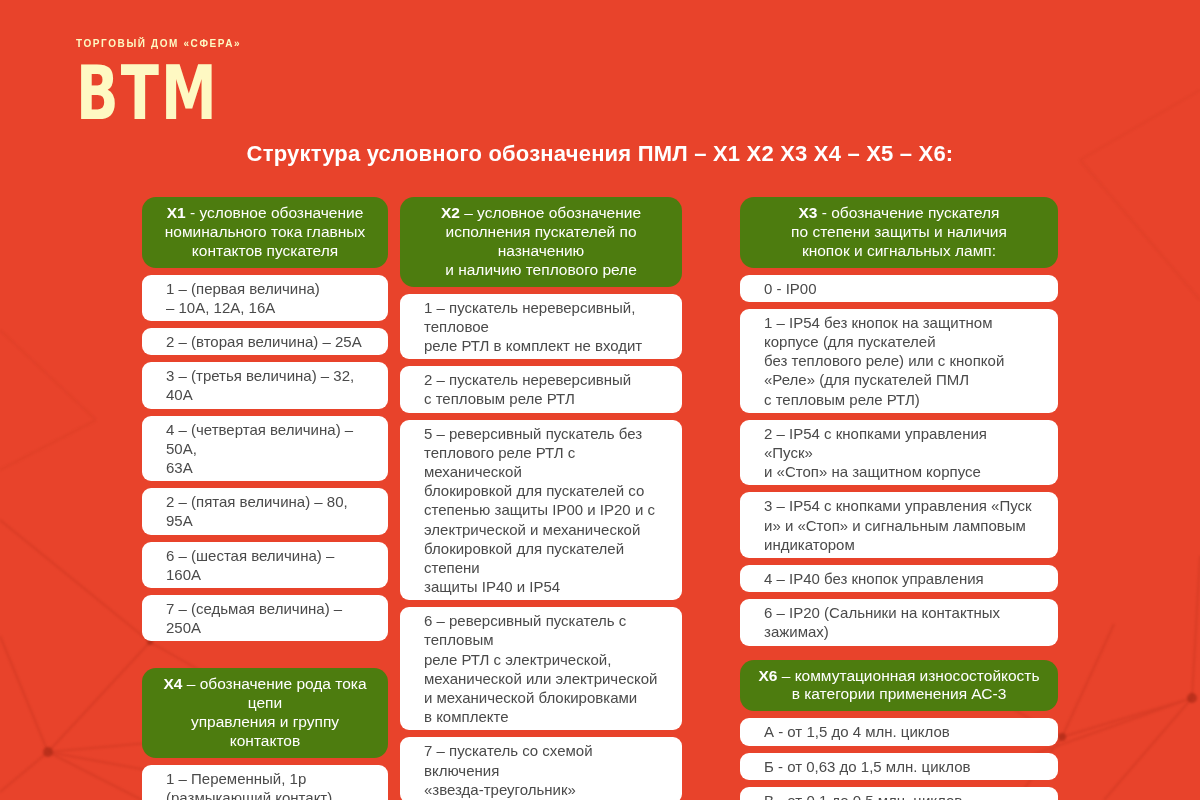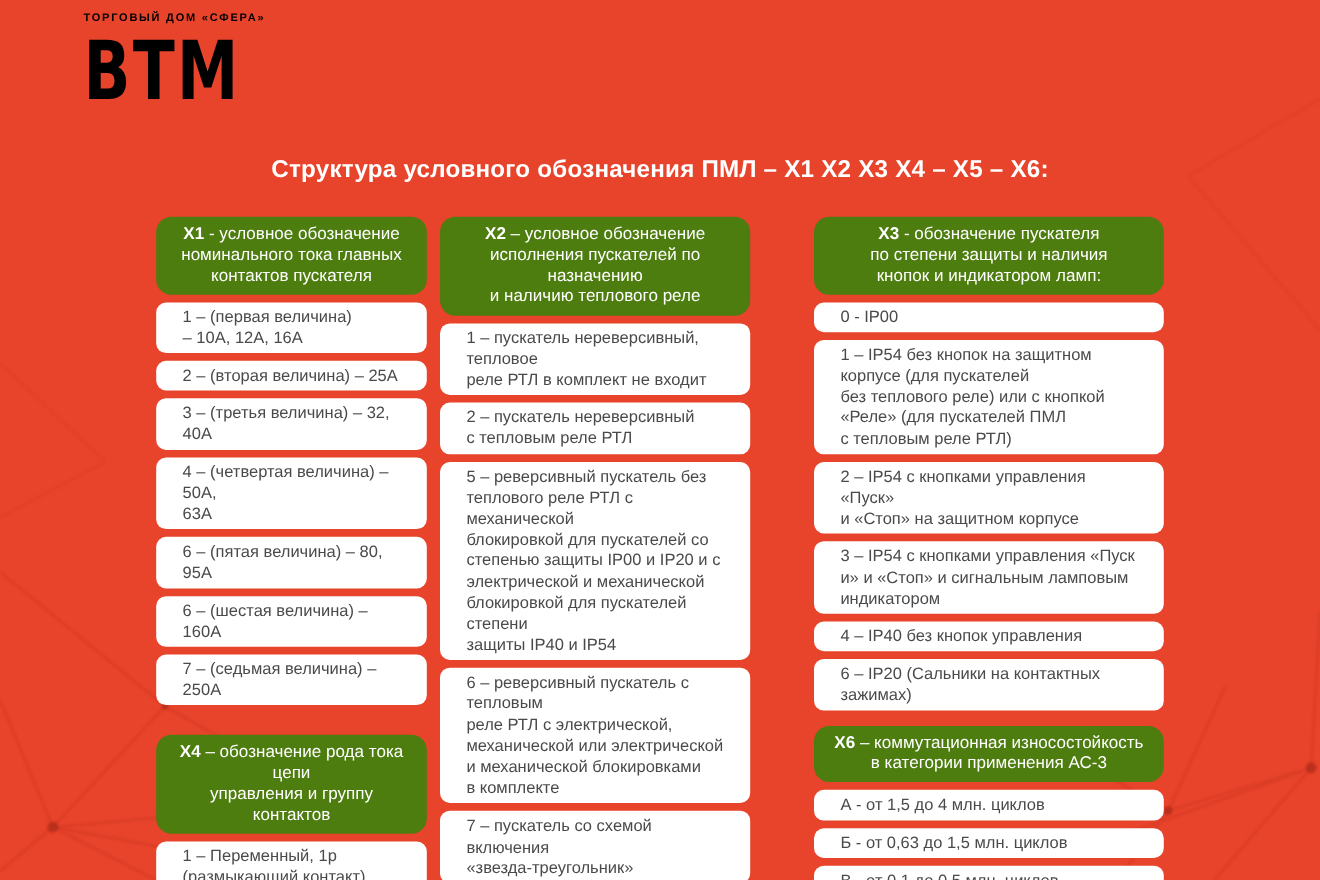--- a/index.html
+++ b/index.html
@@ -5,21 +5,21 @@
   * { margin:0; padding:0; box-sizing:border-box; }
   html,body { width:1200px; height:800px; }
   body {
     position:relative;
     background:#E8432B;
     overflow:hidden;
     font-family:"Liberation Sans", sans-serif;
   }
   .bg-svg { position:absolute; left:0; top:0; width:1200px; height:800px; pointer-events:none; }
 
-  .logo { position:absolute; left:76px; top:11px; color:#000000; }
+  .logo { position:absolute; left:76px; top:38px; color:#fef9c3; }
   .logo-tagline { font-size:10px; font-weight:bold; letter-spacing:1.6px; white-space:nowrap; }
   .logo-brand {
     font-family:"DejaVu Sans", sans-serif;
     font-size:56px; font-weight:bold; line-height:0.95; letter-spacing:2px;
     transform:scaleY(1.32); transform-origin:top left; margin-top:9px;
   }
 
   .title {
     position:absolute; top:141px; left:0; width:1200px;
     text-align:center; color:#ffffff; font-size:22px; font-weight:bold;
@@ -88,21 +88,21 @@
       <div class="col col-x1">
         <div class="hdr"><span class="code">X1</span><span> - условное обозначение
 номинального тока главных
 контактов пускателя</span></div>
         <div class="item">1 – (первая величина)
 – 10А, 12А, 16А</div>
         <div class="item">2 – (вторая величина) – 25А</div>
         <div class="item">3 – (третья величина) – 32, 40А</div>
         <div class="item">4 – (четвертая величина) – 50А,
 63А</div>
-        <div class="item">6 – (пятая величина) – 80, 95А</div>
+        <div class="item">2 – (пятая величина) – 80, 95А</div>
         <div class="item">6 – (шестая величина) – 160А</div>
         <div class="item">7 – (седьмая величина) – 250А</div>
         <div class="hdr hdr-x4"><span class="code">X4</span><span> – обозначение рода тока цепи
 управления и группу контактов</span></div>
         <div class="item">1 – Переменный, 1р
 (размыкающий контакт)</div>
       </div>
 
       <div class="col col-x2">
         <div class="hdr"><span class="code">X2</span><span> – условное обозначение
@@ -129,21 +129,21 @@
       </div>
 
     </div>
     <div class="x5-box"><span class="code">X5</span><span> – вид климатического исполнения
 и категория размещения по ГОСТ 15150-69</span></div>
   </div>
 
   <div class="col col-x3">
     <div class="hdr"><span class="code">X3</span><span> - обозначение пускателя
 по степени защиты и наличия
-кнопок и индикатором ламп:</span></div>
+кнопок и сигнальных ламп:</span></div>
     <div class="item">0 - IP00</div>
     <div class="item">1 – IP54 без кнопок на защитном
 корпусе (для пускателей
 без теплового реле) или с кнопкой
 «Реле» (для пускателей ПМЛ
 с тепловым реле РТЛ)</div>
     <div class="item">2 – IP54 с кнопками управления «Пуск»
 и «Стоп» на защитном корпусе</div>
     <div class="item">3 – IP54 с кнопками управления «Пуск
 и» и «Стоп» и сигнальным ламповым

